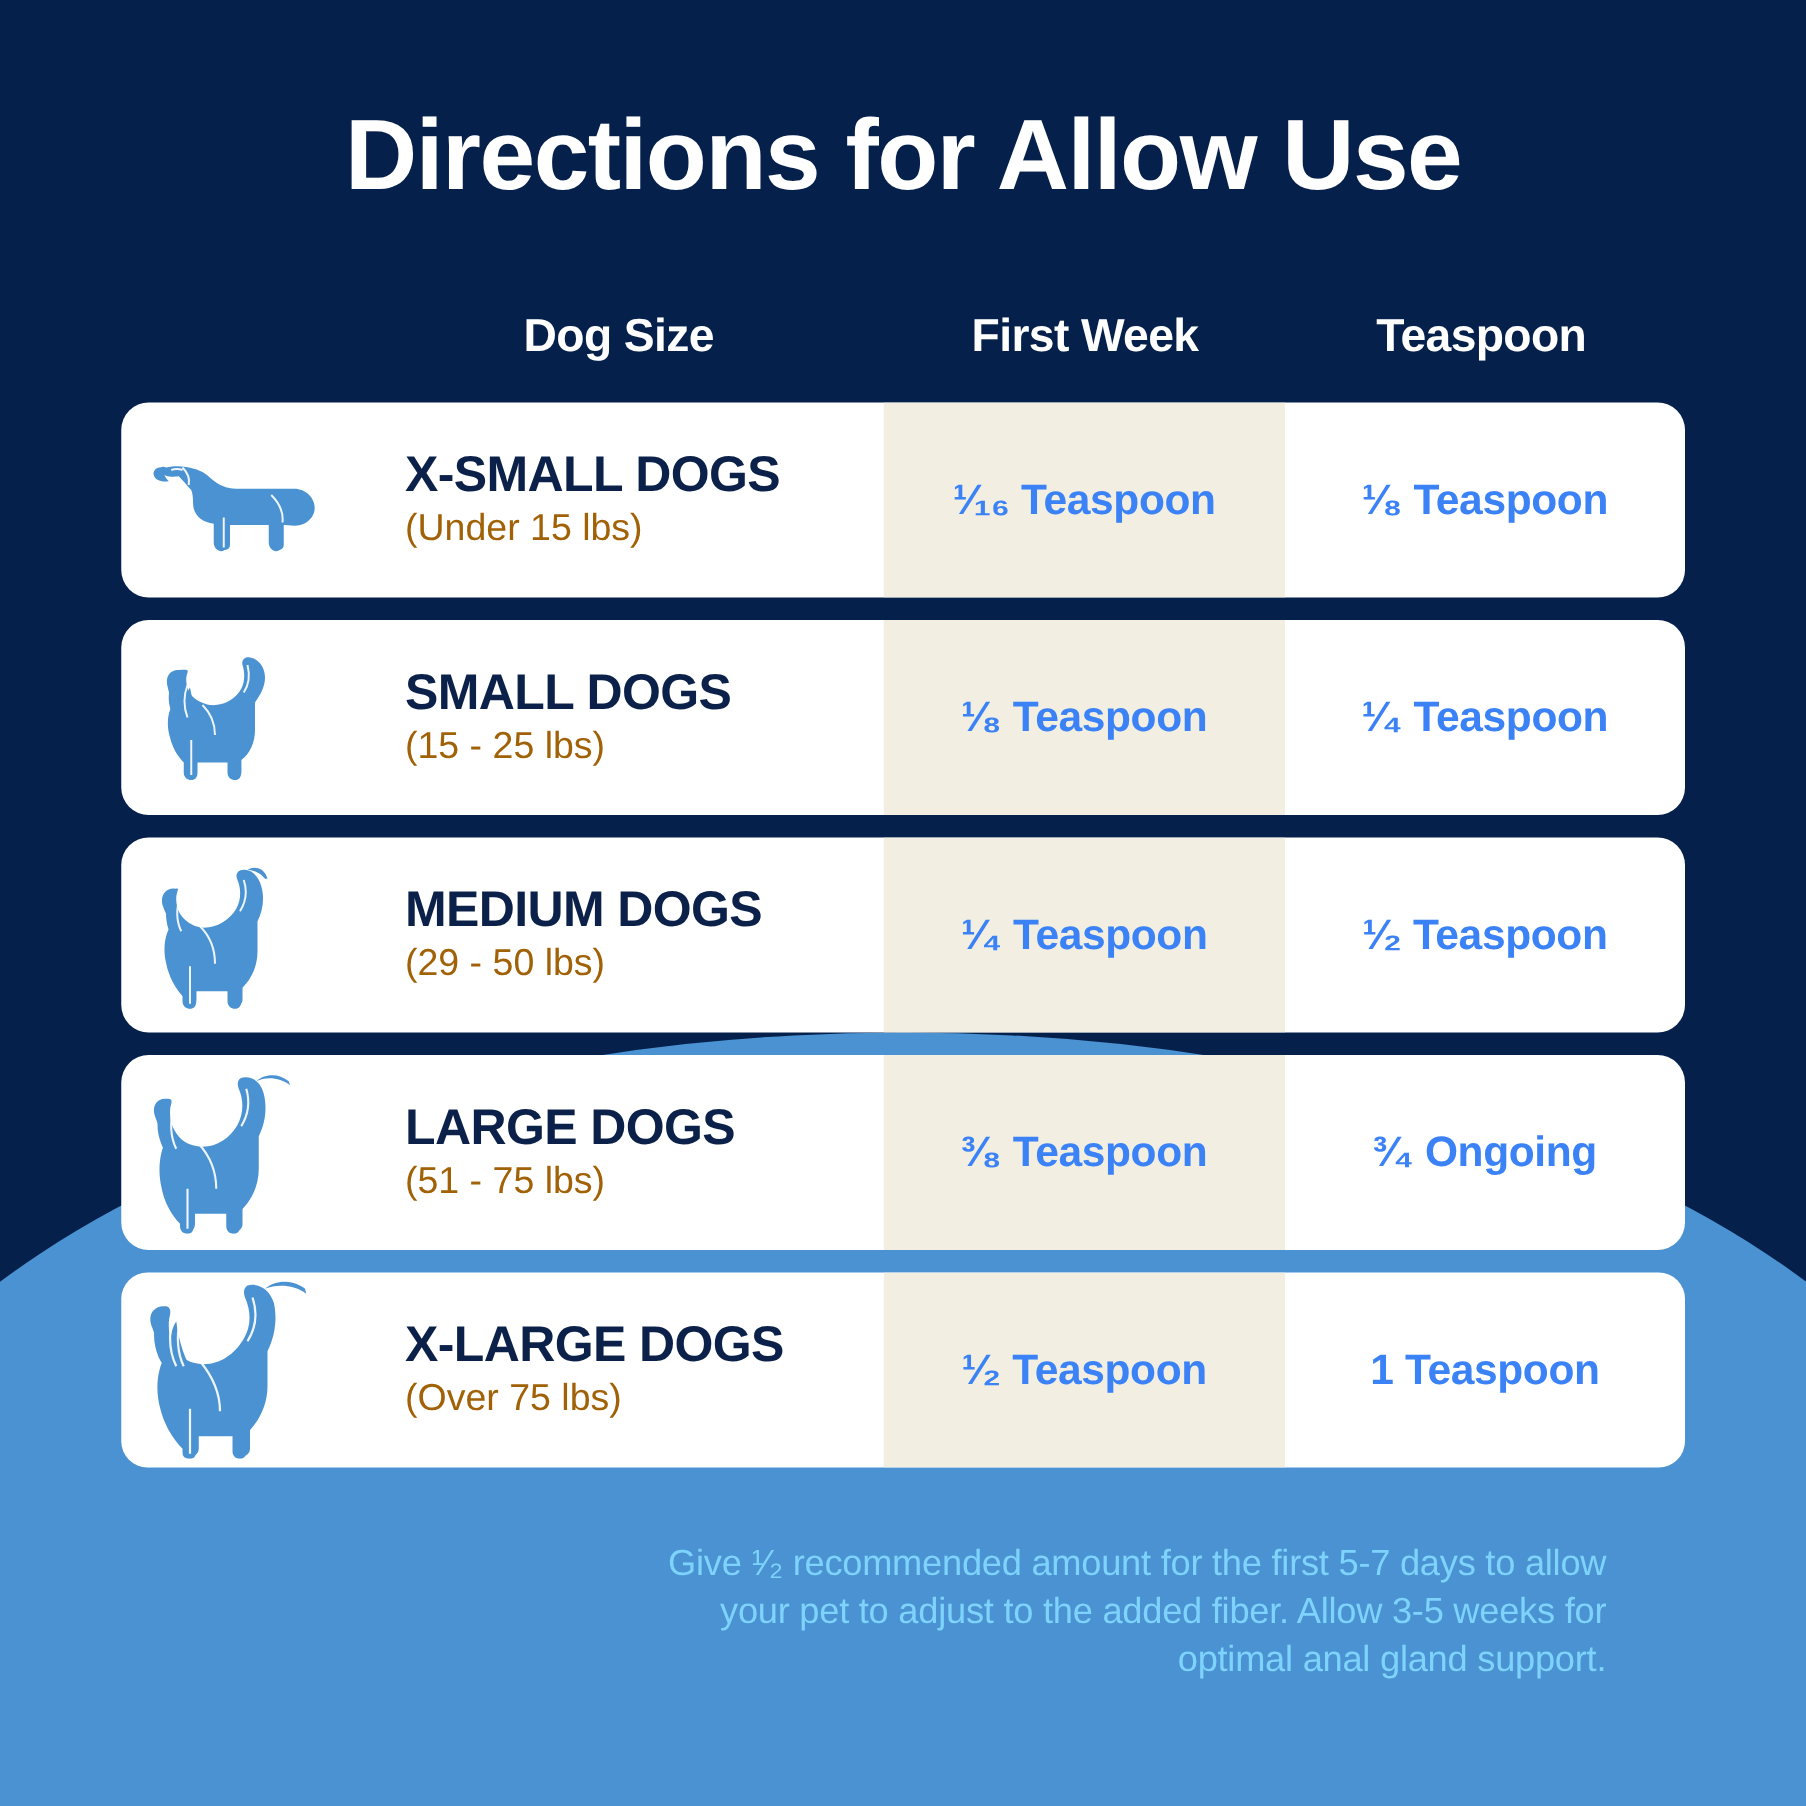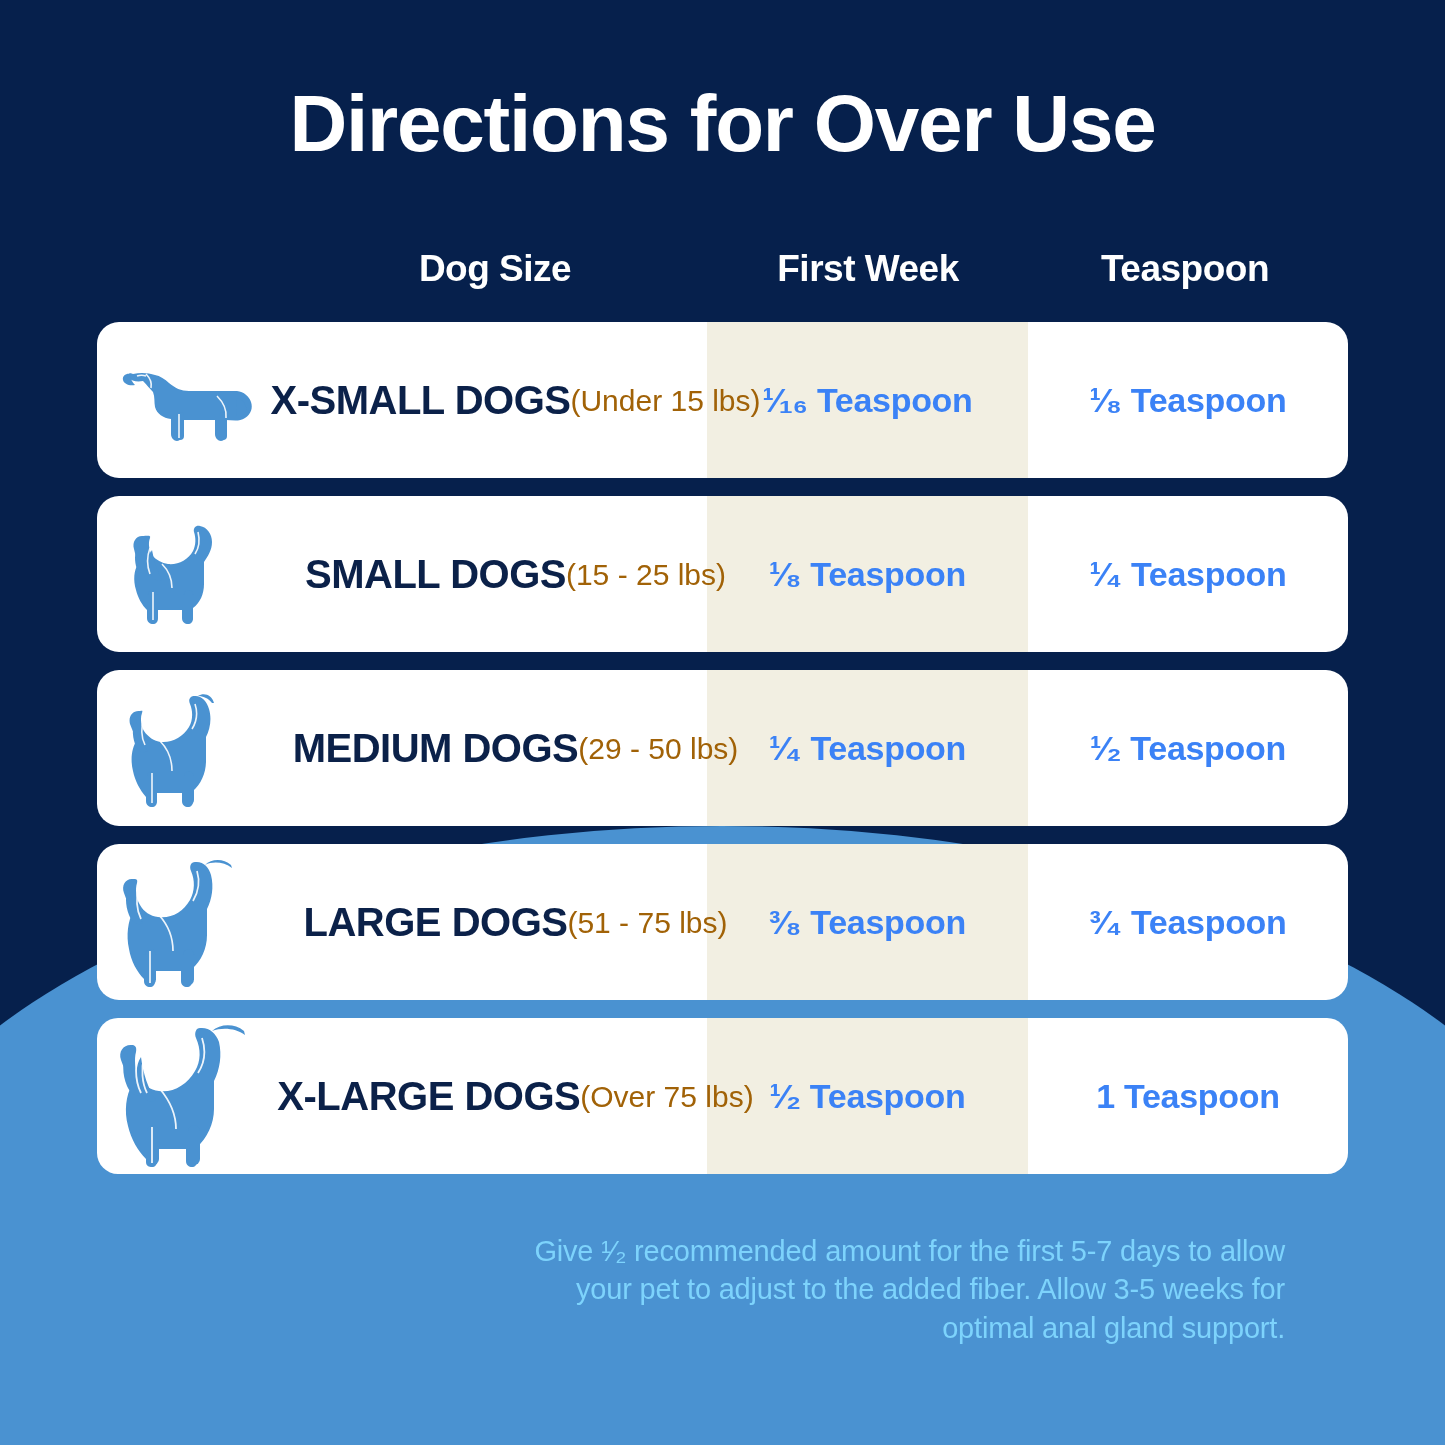--- a/index.html
+++ b/index.html
@@ -102,21 +102,21 @@
   .cell-icon svg{display:block;}
 
   .cell-size{
     position:relative;
     z-index:1;
     flex:0 0 417px;
     width:417px;
     padding-left:34px;
     box-sizing:border-box;
     display:flex;
-    flex-direction:row;
+    flex-direction:column;
     justify-content:center;
   }
   .size-name{
     color:#0B2149;
     font-size:40px;
     font-weight:bold;
     letter-spacing:-0.5px;
     line-height:1.05;
     white-space:nowrap;
   }
@@ -161,21 +161,21 @@
     z-index:3;
   }
 </style>
 </head>
 <body>
 
 <div id="root">
 
   <div class="bg-ellipse"></div>
 
-  <div class="title">Directions for Over Use</div>
+  <div class="title">Directions for Allow Use</div>
 
   <div class="headers">
     <div class="hdr hdr-dogsize">Dog Size</div>
     <div class="hdr hdr-firstweek">First Week</div>
     <div class="hdr hdr-ongoing">Teaspoon</div>
   </div>
 
   <div class="table">
 
     <div class="row">
@@ -319,21 +319,21 @@
         </svg>
       </div>
       <div class="cell-size">
         <div class="size-name">LARGE DOGS</div>
         <div class="size-weight">(51 - 75 lbs)</div>
       </div>
       <div class="cell-dose cell-first">
         <span class="frac">³⁄₈ Teaspoon</span>
       </div>
       <div class="cell-dose cell-ongoing">
-        <span class="frac">³⁄₄ Teaspoon</span>
+        <span class="frac">³⁄₄ Ongoing</span>
       </div>
     </div>
 
     <div class="row">
       <div class="cream-strip"></div>
       <div class="cell-icon">
         <svg width="160" height="142" viewBox="0 0 160 142" aria-hidden="true">
           <g fill="#4A92D1">
             <path d="M18 20 C10 19 4 26 7 35 C10 44 14 52 18 60
                      C12 70 10 86 14 101 C17 114 24 126 32 134

